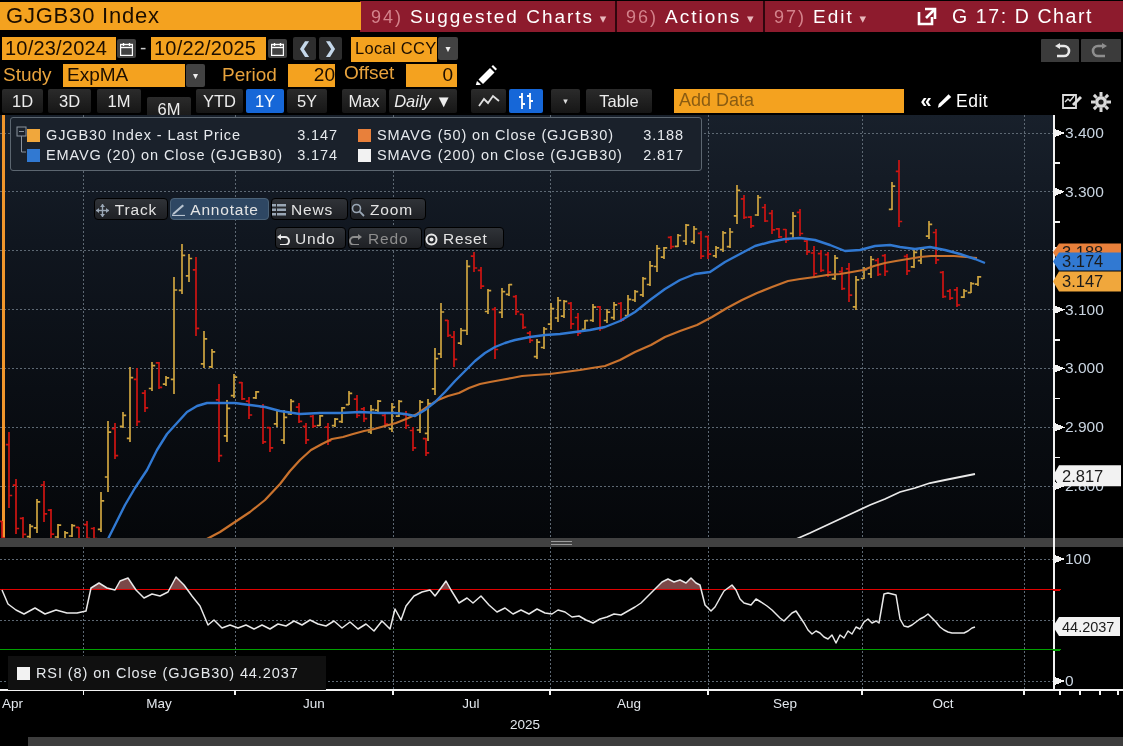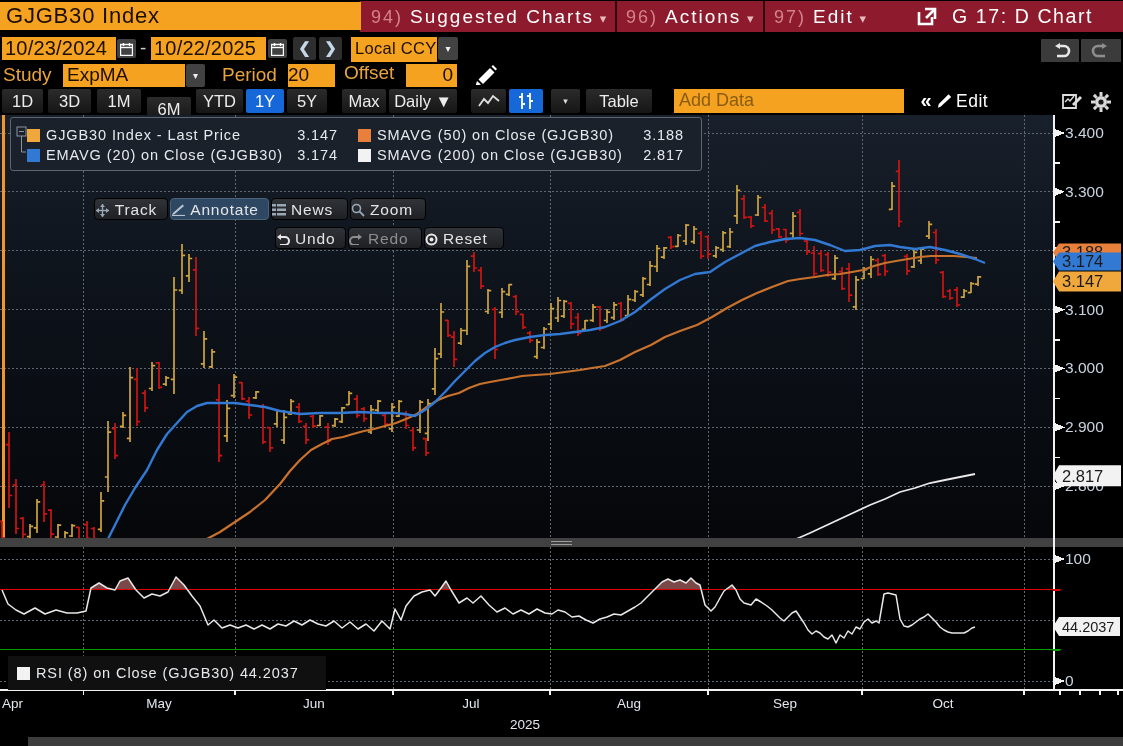--- a/index.html
+++ b/index.html
@@ -57,39 +57,39 @@
       <rect width="40" height="24" fill="#3b3b3b" rx="1"></rect>
       <path d="M26 7 L21 4 L21 10 Z" fill="#8e8e8e"></path>
       <path d="M23 7 h-6 a5 5 0 0 0 0 10 h7" stroke="#8e8e8e" stroke-width="2.6" fill="none"></path>
     </svg>
 </div>
 <div class="abs" style="left:0;top:62px;width:1123px;height:26px;background:#000">
 <div class="abs amb" style="left:3px;top:2px;font-size:19px">Study</div>
 <div class="ofield" style="left:63px;top:2px;width:122px;height:23px;font-size:19px;line-height:22px;padding-left:4px">ExpMA</div>
 <div class="gbtn" style="left:186px;top:2px;width:19px;height:23px;color:#eee;text-align:center;font-size:10px;line-height:23px">▾</div>
 <div class="abs amb" style="left:222px;top:2px;font-size:19px">Period</div>
-<div class="ofield" style="left:288px;top:2px;width:47px;height:23px;font-size:19px;line-height:22px;text-align:left">20</div>
+<div class="ofield" style="left:288px;top:2px;width:47px;height:23px;font-size:19px;line-height:22px;text-align:right">20</div>
 <div class="abs amb" style="left:344px;top:0;font-size:19px">Offset</div>
 <div class="ofield" style="left:406px;top:2px;width:51px;height:23px;font-size:19px;line-height:22px;text-align:right;padding-right:4px">0</div>
 <svg class="abs" style="left:473px;top:3px" width="26" height="20" viewBox="0 0 26 20">
       <path d="M5.5 14.5 L17 3 L21.5 7.5 L10 19 Z" fill="#fff"></path>
       <path d="M4 16 L2.5 21 L8 19.5 Z" fill="#fff"></path>
       <path d="M18.5 1.5 L20 0 L24 4 L22.5 5.5 Z" fill="#fff"></path>
     </svg>
 </div>
 <div class="abs" style="left:0;top:88px;width:1123px;height:26px;background:#000">
 <div class="tbtn" style="left:2px;top:1px;width:41px;height:24px;line-height:24px;">1D</div>
 <div class="tbtn" style="left:48px;top:1px;width:43px;height:24px;line-height:24px;">3D</div>
 <div class="tbtn" style="left:97px;top:1px;width:44px;height:24px;line-height:24px;">1M</div>
 <div class="tbtn" style="left:147px;top:1px;width:44px;height:24px;line-height:24px;margin-top:8px;">6M</div>
 <div class="tbtn" style="left:196px;top:1px;width:47px;height:24px;line-height:24px;">YTD</div>
 <div class="tbtn" style="left:246px;top:1px;width:38px;height:24px;line-height:24px;background:#1667D8;color:#fff">1Y</div>
 <div class="tbtn" style="left:287px;top:1px;width:40px;height:24px;line-height:24px;">5Y</div>
 <div class="tbtn" style="left:342px;top:1px;width:44px;height:24px;line-height:24px;">Max</div>
-<div class="tbtn" style="left:389px;top:1px;width:68px;height:24px;line-height:24px;">Daily ▼</div>
+<div class="tbtn" style="left:389px;top:1px;width:68px;height:24px;line-height:24px;font-style:italic;">Daily ▼</div>
 <div class="tbtn" style="left:471px;top:1px;width:35px;height:24px"><svg width="22" height="16" viewBox="0 0 22 16" style="margin-top:4px">
         <path d="M1 13 L6 6 L10 10 L15 3 L21 8" stroke="#dfdfdf" stroke-width="1.8" fill="none"></path>
       </svg></div>
 <div class="tbtn" style="left:509px;top:1px;width:34px;height:24px;background:#1667D8"><svg width="20" height="18" viewBox="0 0 20 18" style="margin-top:3px">
         <path d="M6 1 v16 M3 5 h3 M6 12 h3" stroke="#fff" stroke-width="1.8" fill="none"></path>
         <path d="M14 1 v16 M11 4 h3 M14 9 h3" stroke="#fff" stroke-width="1.8" fill="none"></path>
       </svg></div>
 <div class="tbtn" style="left:551px;top:1px;width:29px;height:24px;font-size:9px;line-height:24px;color:#ddd">▾</div>
 <div class="tbtn" style="left:586px;top:1px;width:66px;height:24px;line-height:24px">Table</div>
 <div class="ofield" style="left:674px;top:1px;width:230px;height:24px;font-size:18px;line-height:23px;padding-left:5px;color:#8a5c12">Add Data</div>

